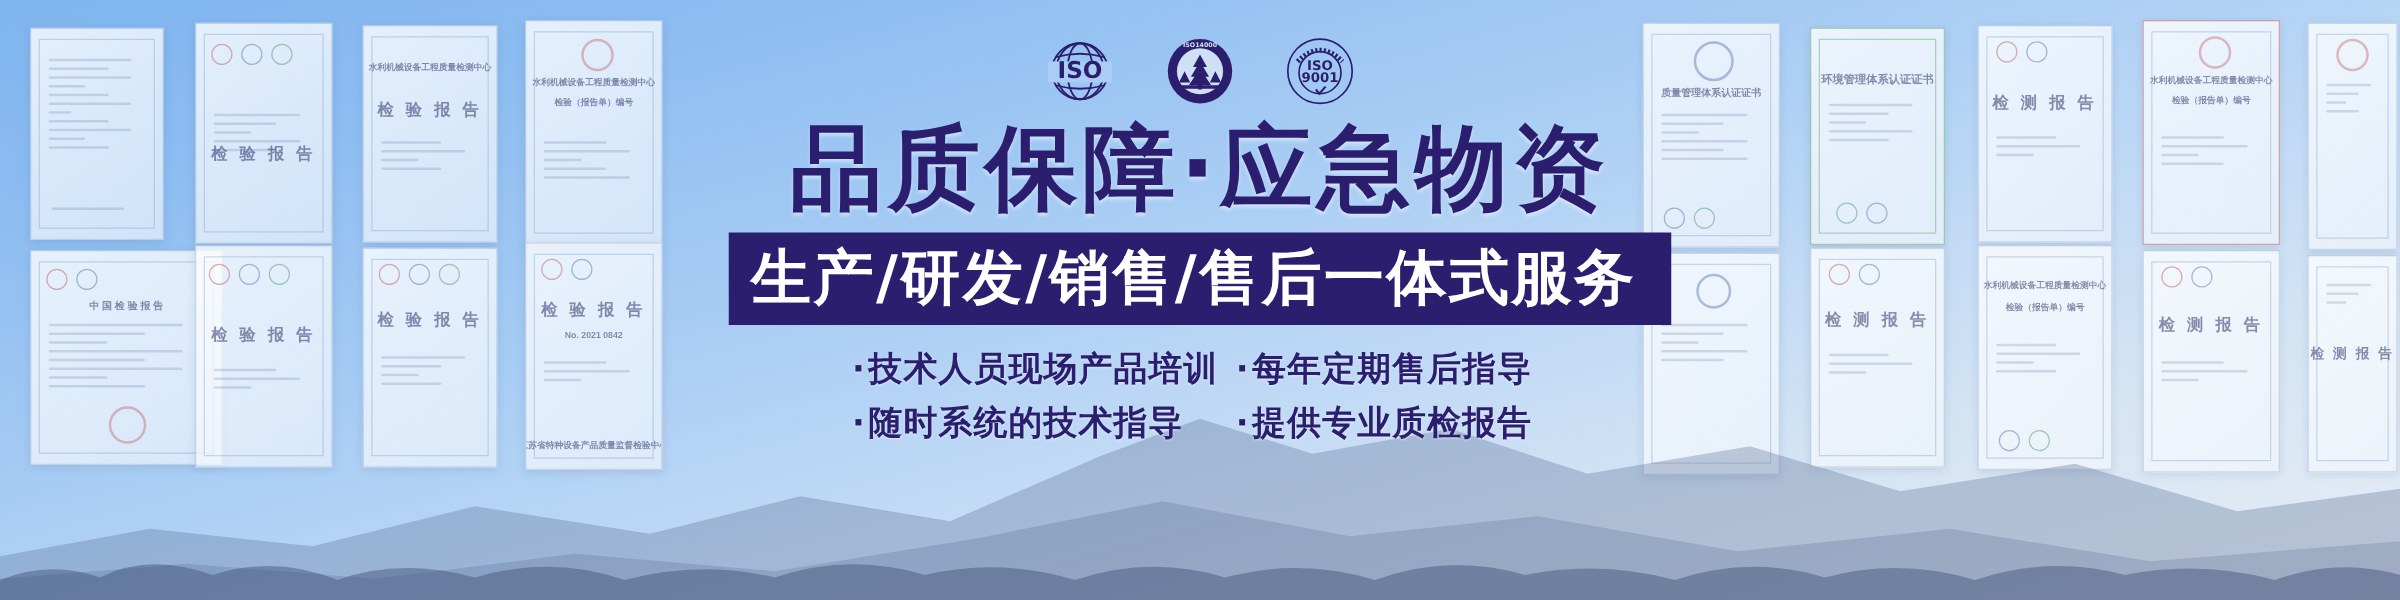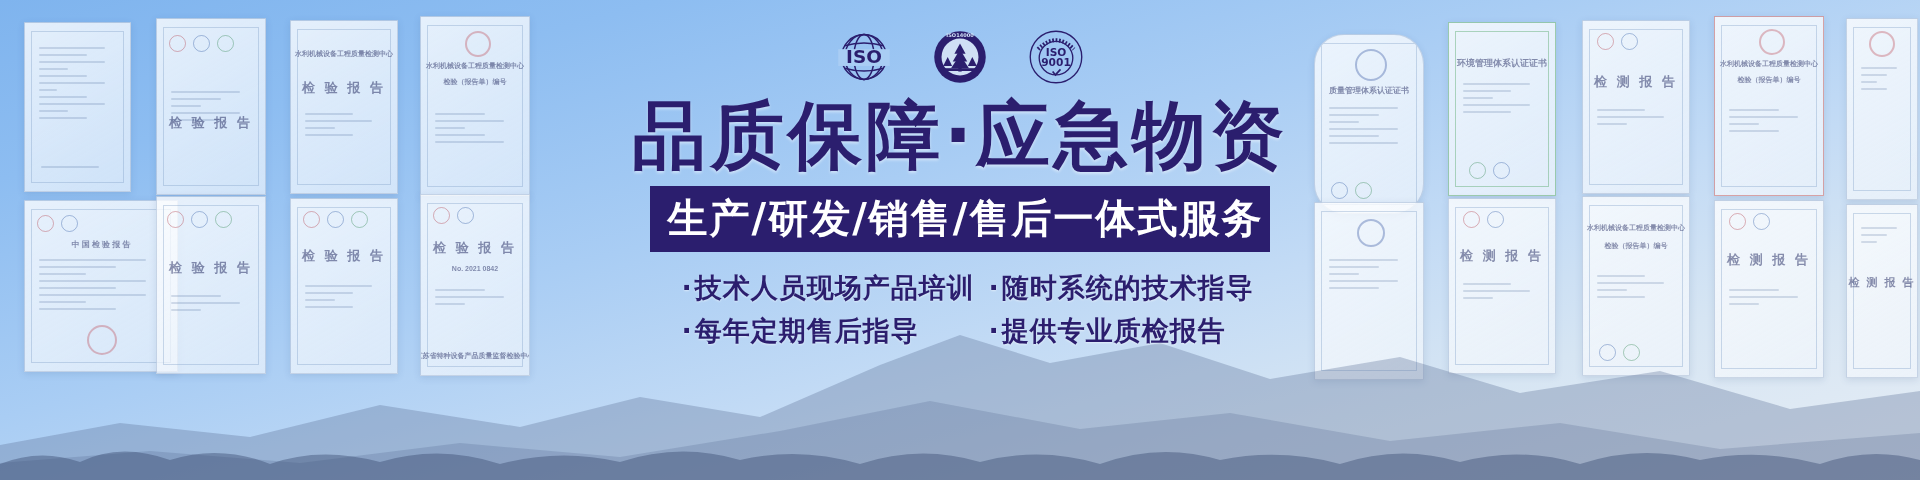--- a/index.html
+++ b/index.html
@@ -73,23 +73,23 @@
     font-weight:700;letter-spacing:4px;
     color:#2b1e6e;
     text-shadow:0 2px 3px rgba(255,255,255,.45);
     font-family:"DejaVu Sans","Liberation Sans",sans-serif;
   }
 
   .subtitle-bar{
     margin-top:14px;
     background:#2b1e6e;
     color:#ffffff;
-    font-size:40px;line-height:1;
+    font-size:48px;line-height:1;
     font-weight:700;letter-spacing:2px;
-    padding:12px 7px 14px 18px;
+    padding:12px 28px 14px 18px;
     font-family:"DejaVu Sans","Liberation Sans",sans-serif;
   }
 
   .features{
     margin-top:22px;
     display:grid;
     grid-template-columns:285px 250px;
     column-gap:22px;row-gap:16px;
     color:#2b1e6e;
     font-size:27px;line-height:1;
@@ -232,21 +232,21 @@
         <div class="ln m"></div>
           <div class="ln l"></div>
           <div class="ln s"></div>
       </div>
       <div class="ctitle" style="bottom:14px;font-size:7px;">江苏省特种设备产品质量监督检验中心</div>
     </div>
   </div>
 
   <div class="cert-wall right">
 
-    <div class="cert" style="left:14px;top:34px;width:108px;height:178px;border-radius:30px;">
+    <div class="cert" style="left:14px;top:18px;width:108px;height:178px;">
       <div class="inner-border"></div>
       <div class="seal" style="left:40px;top:14px;width:28px;height:28px;border-color:rgba(70,100,170,.4);"></div>
       <div class="ctitle" style="top:50px;font-size:8px;">质量管理体系认证证书</div>
       <div class="lines" style="top:72px;">
         <div class="ln l"></div>
           <div class="ln m"></div>
           <div class="ln s"></div>
         <div class="ln l"></div>
           <div class="ln m"></div>
           <div class="ln l"></div>
@@ -441,23 +441,23 @@
 
     <div class="headline">品质保障·应急物资</div>
 
     <div class="subtitle-bar">生产/研发/销售/售后一体式服务</div>
 
     <div class="features">
       <div class="feature">
         <span class="dot">·</span><span>技术人员现场产品培训</span>
       </div>
       <div class="feature">
+        <span class="dot">·</span><span>每年定期售后指导</span>
+      </div>
+      <div class="feature">
         <span class="dot">·</span><span>随时系统的技术指导</span>
-      </div>
-      <div class="feature">
-        <span class="dot">·</span><span>每年定期售后指导</span>
       </div>
       <div class="feature">
         <span class="dot">·</span><span>提供专业质检报告</span>
       </div>
     </div>
   </div>
 </div>
 
 </body></html>

